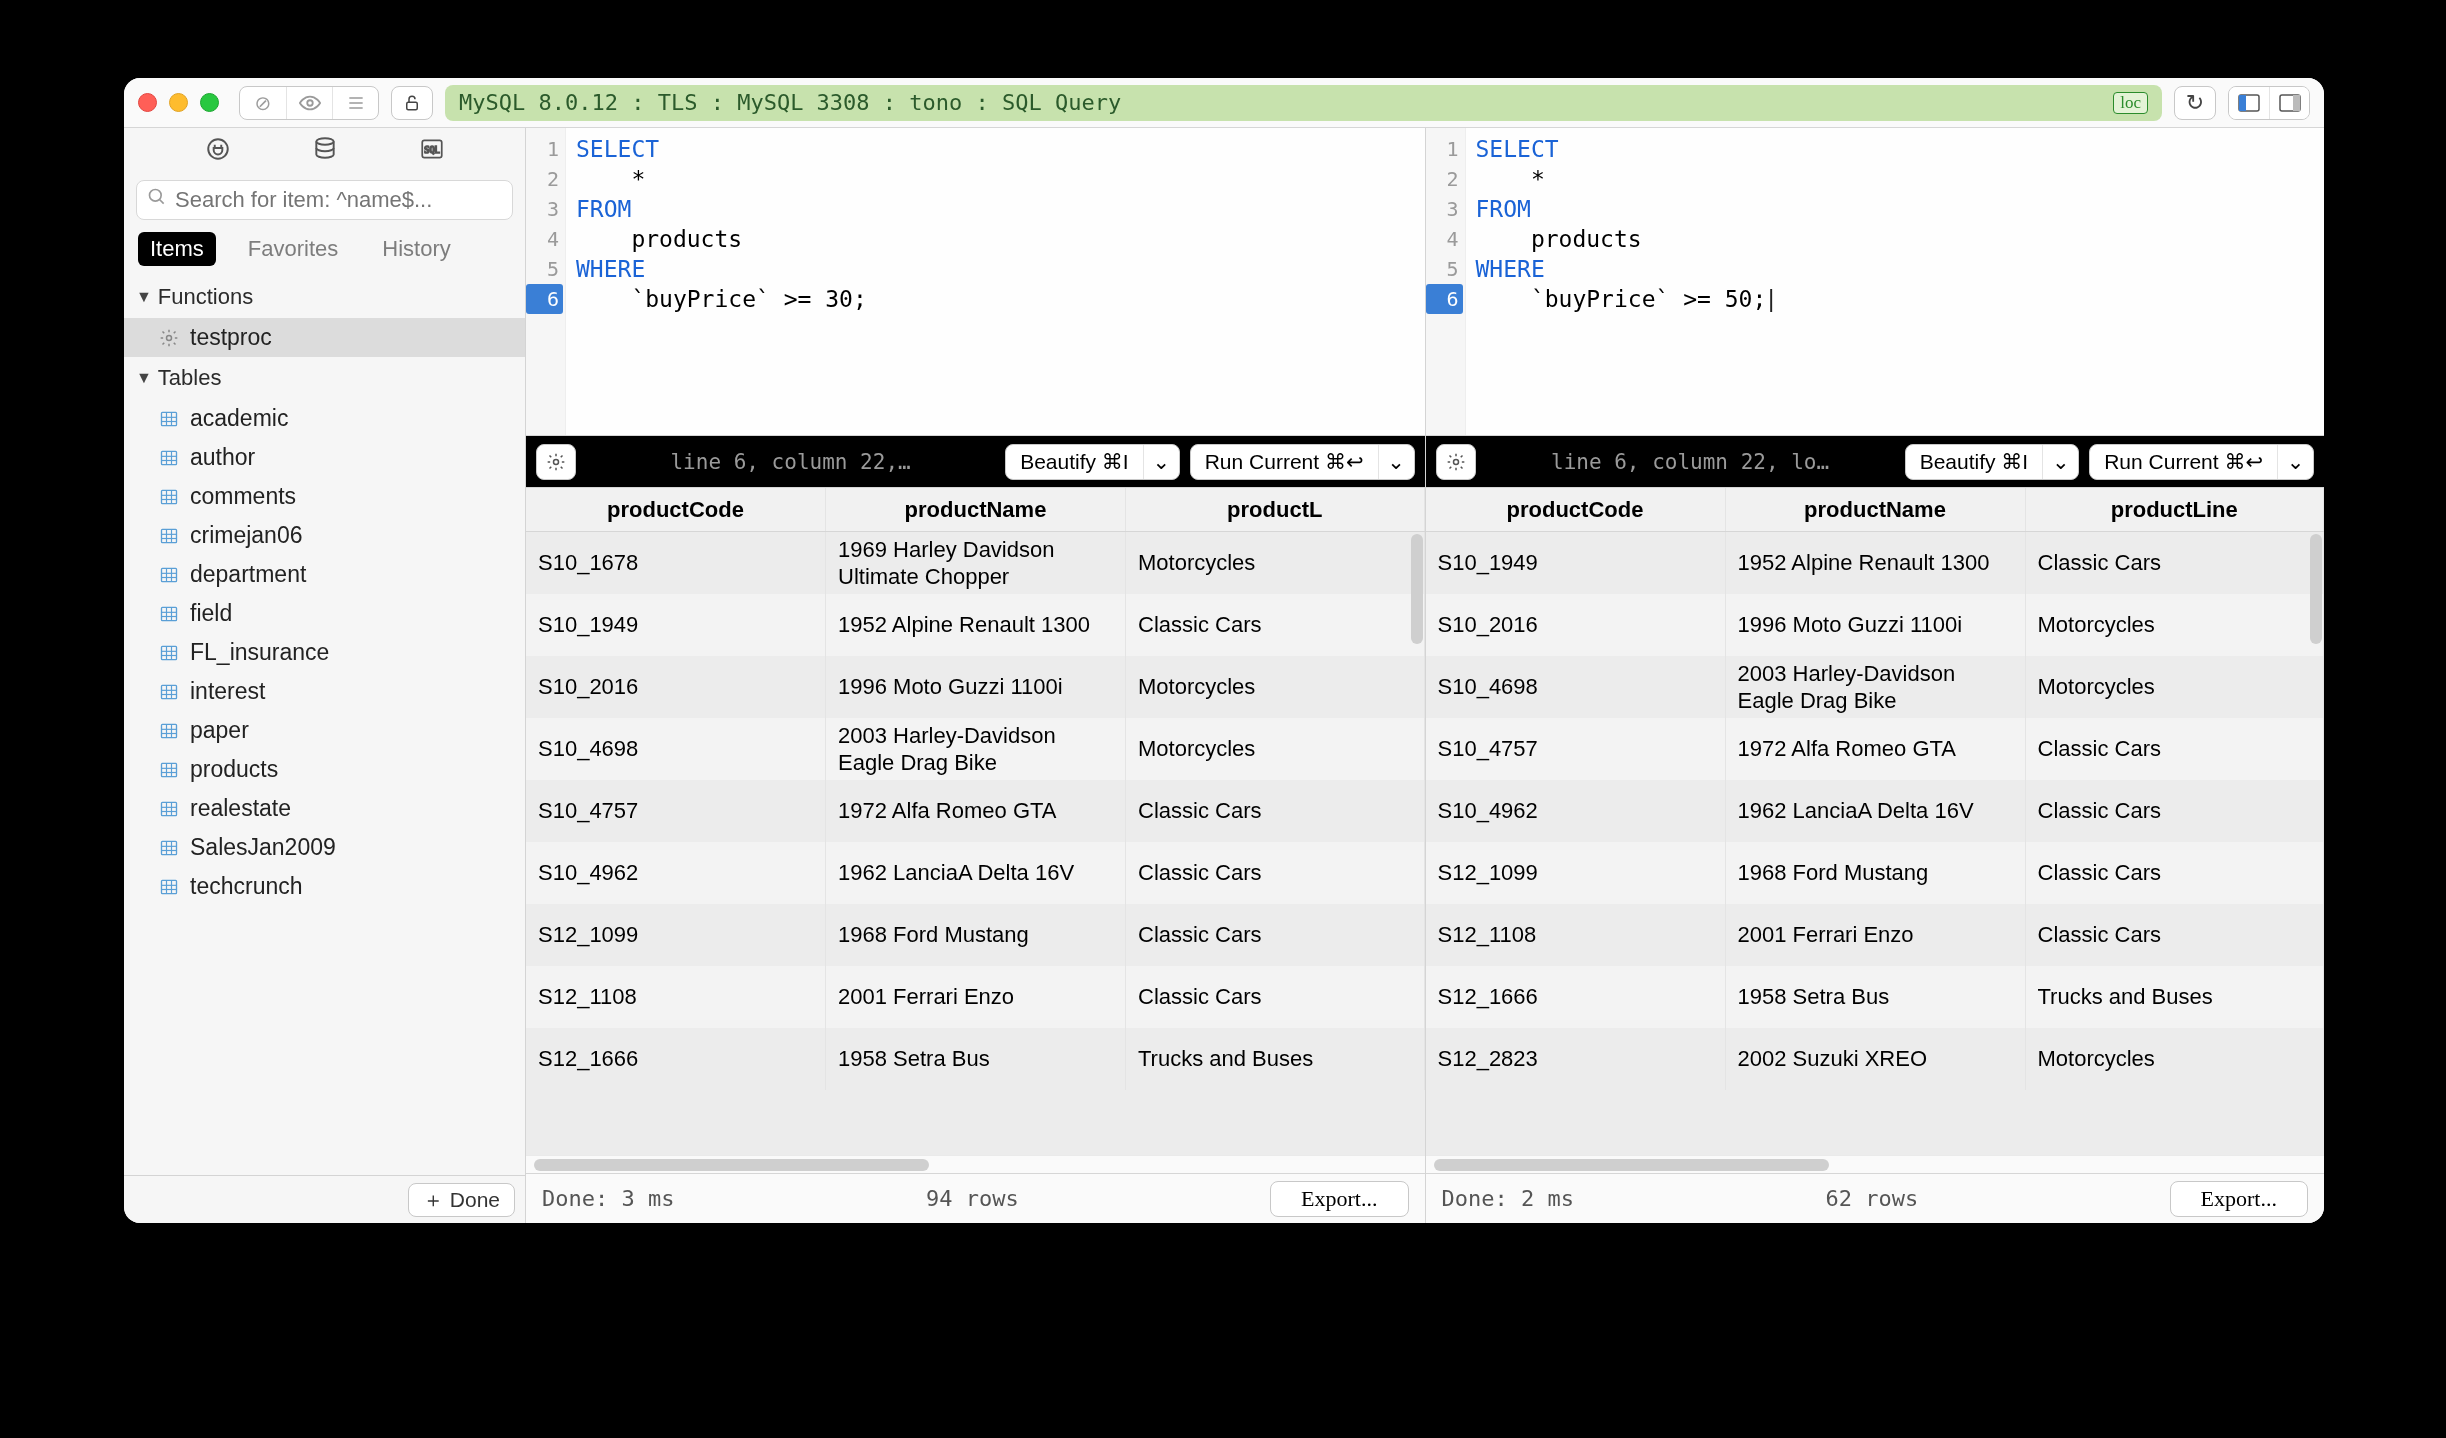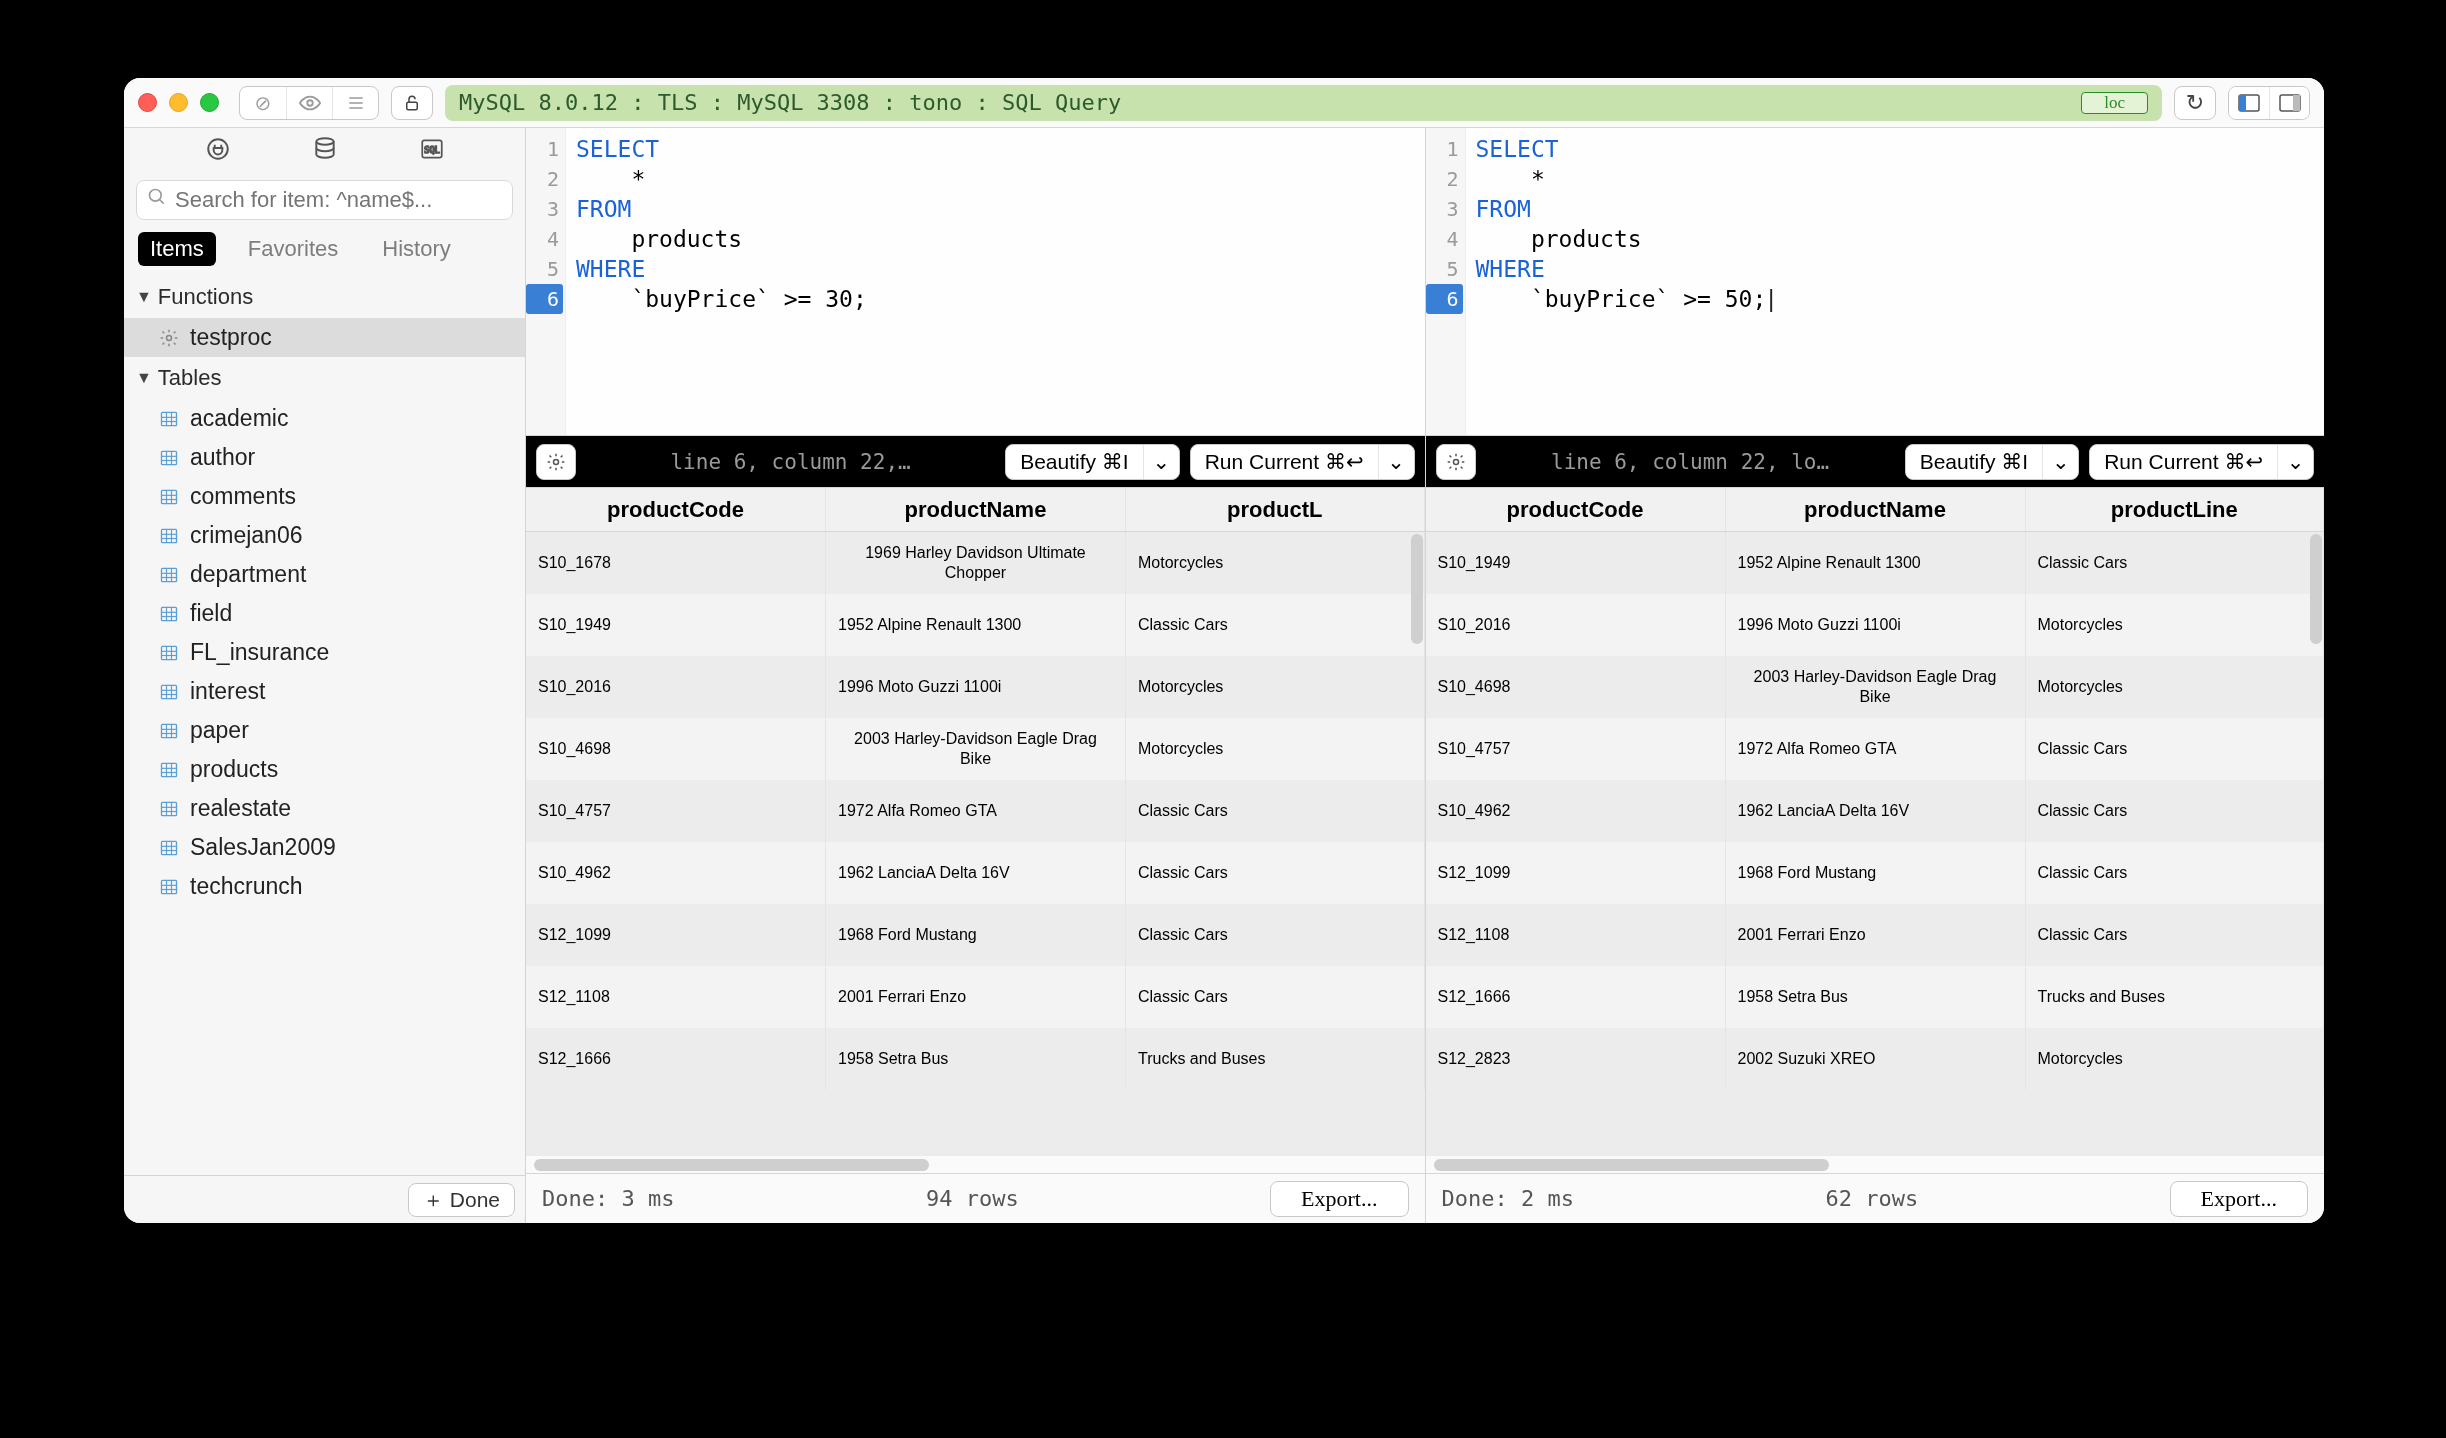--- a/index.html
+++ b/index.html
@@ -56,21 +56,21 @@
     color:#444;
   }
   .conn-bar {
     flex:1; height:36px; background:#c7e2ad; border-radius:8px;
     display:flex; align-items:center; padding:0 14px;
     font-family: "SF Mono", Menlo, monospace; font-size:22px; color:#2b5a2b;
     justify-content:space-between;
   }
   .loc-badge {
     border:1.5px solid #2b8c2b; color:#2b8c2b; font-size:17px;
-    padding:0 22px; border-radius:4px; background:#e4f3d6;
+    padding:0 6px; border-radius:4px; background:#e4f3d6;
     font-family:-apple-system;
   }
   .refresh-btn {
     width:42px; height:34px; border:1px solid #c8c8c8; border-radius:8px;
     background:#fff; display:flex; align-items:center; justify-content:center;
     font-size:22px; color:#444;
   }
   .pane-toggle {
     display:flex; border:1px solid #c8c8c8; border-radius:8px; height:34px;
     overflow:hidden;
@@ -176,21 +176,21 @@
     height:44px; background:#f1f1f1; border-bottom:1px solid #d6d6d6;
     display:flex; font-size:22px; font-weight:600;
   }
   .th, .td {
     padding:0 12px; display:flex; align-items:center;
     border-right:1px solid #e4e4e4; overflow:hidden;
   }
   .col-code { width:300px; }
   .col-name { width:300px; }
   .col-line { flex:1; }
-  .tbody { flex:1; overflow:auto; font-size:16px; position:relative;text-align:center;}
+  .tbody { flex:1; overflow:auto; font-size:22px; position:relative;}
   .tr { height:62px; display:flex; }
   .tr.stripe { background:#f3f3f3; }
   .td { line-height:1.25; }
   .td.col-name { flex-direction:column; align-items:flex-start; justify-content:center; }
   .hscroll {
     height:18px; background:#fafafa; border-top:1px solid #eaeaea;
     position:relative;
   }
   .hscroll .thumb {
     position:absolute; left:8px; top:3px; height:12px; width:44%;

